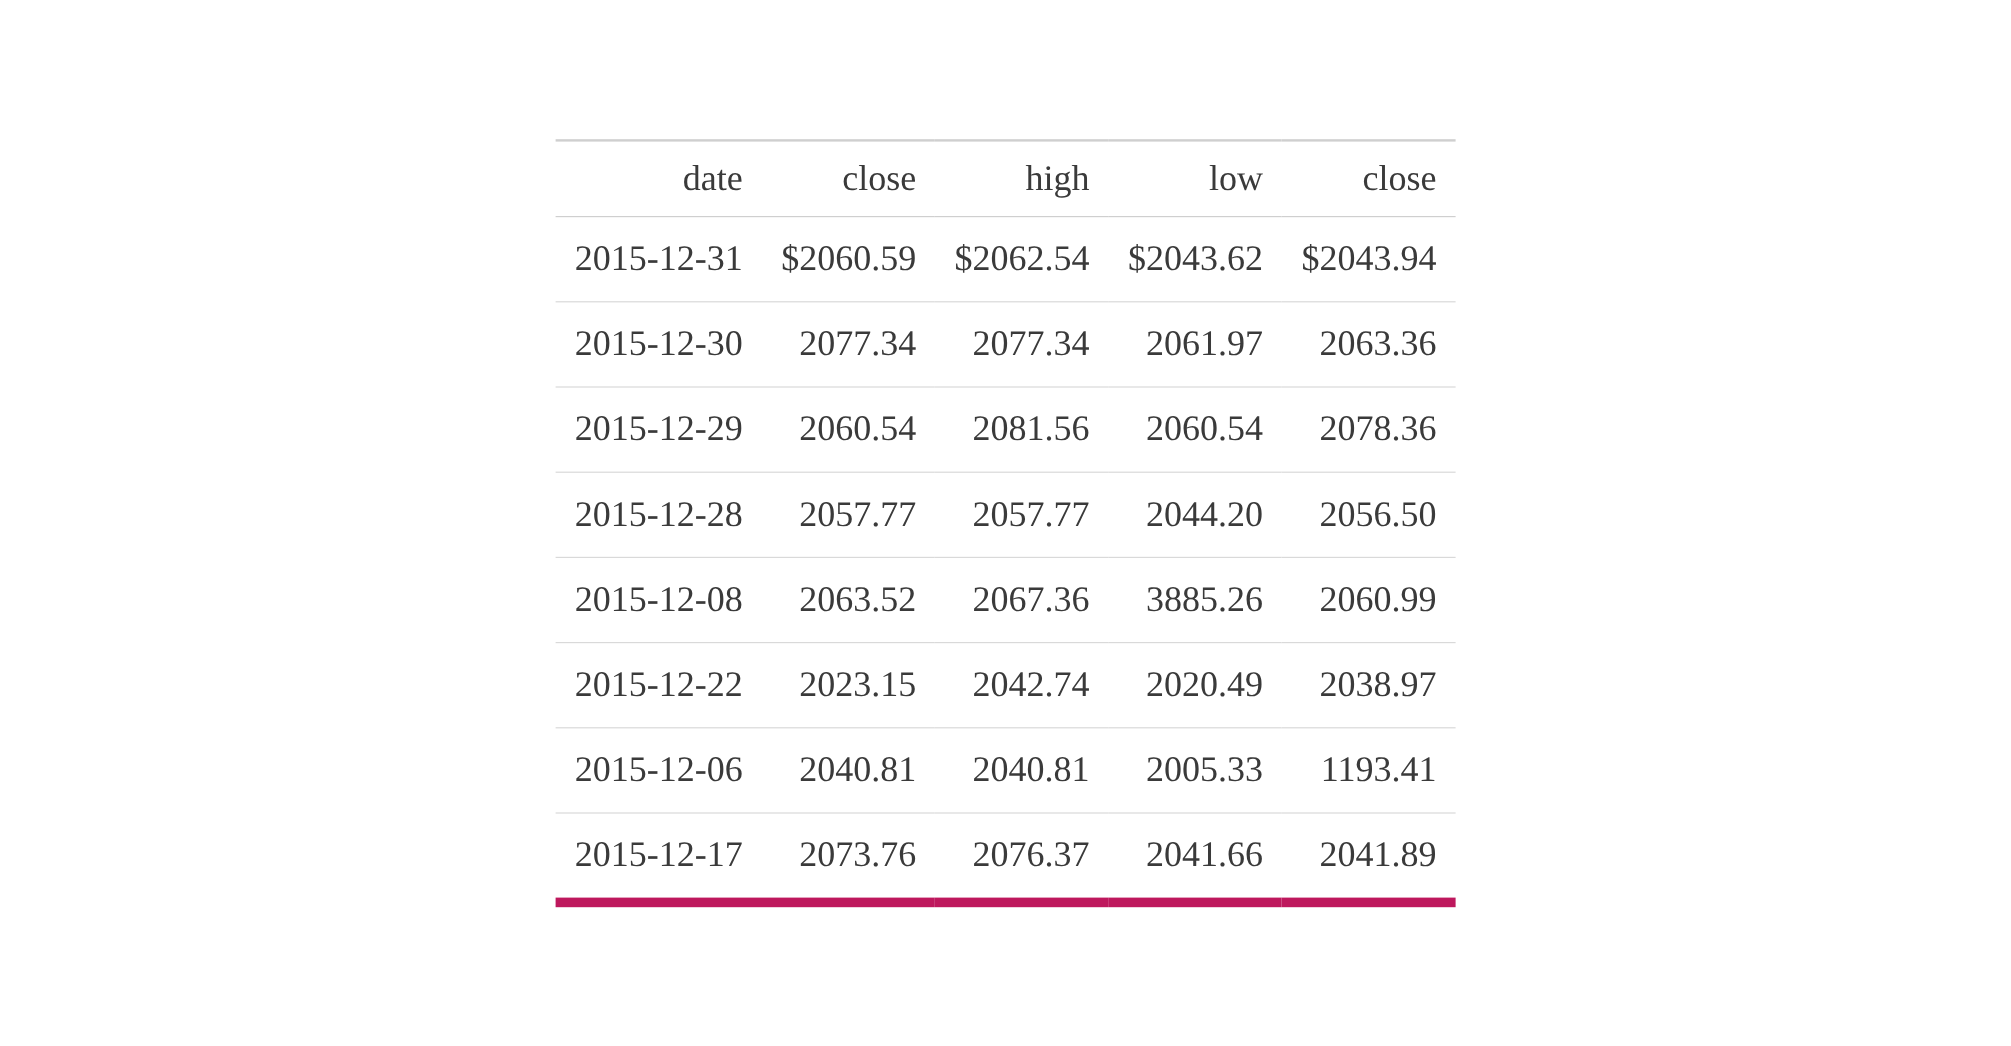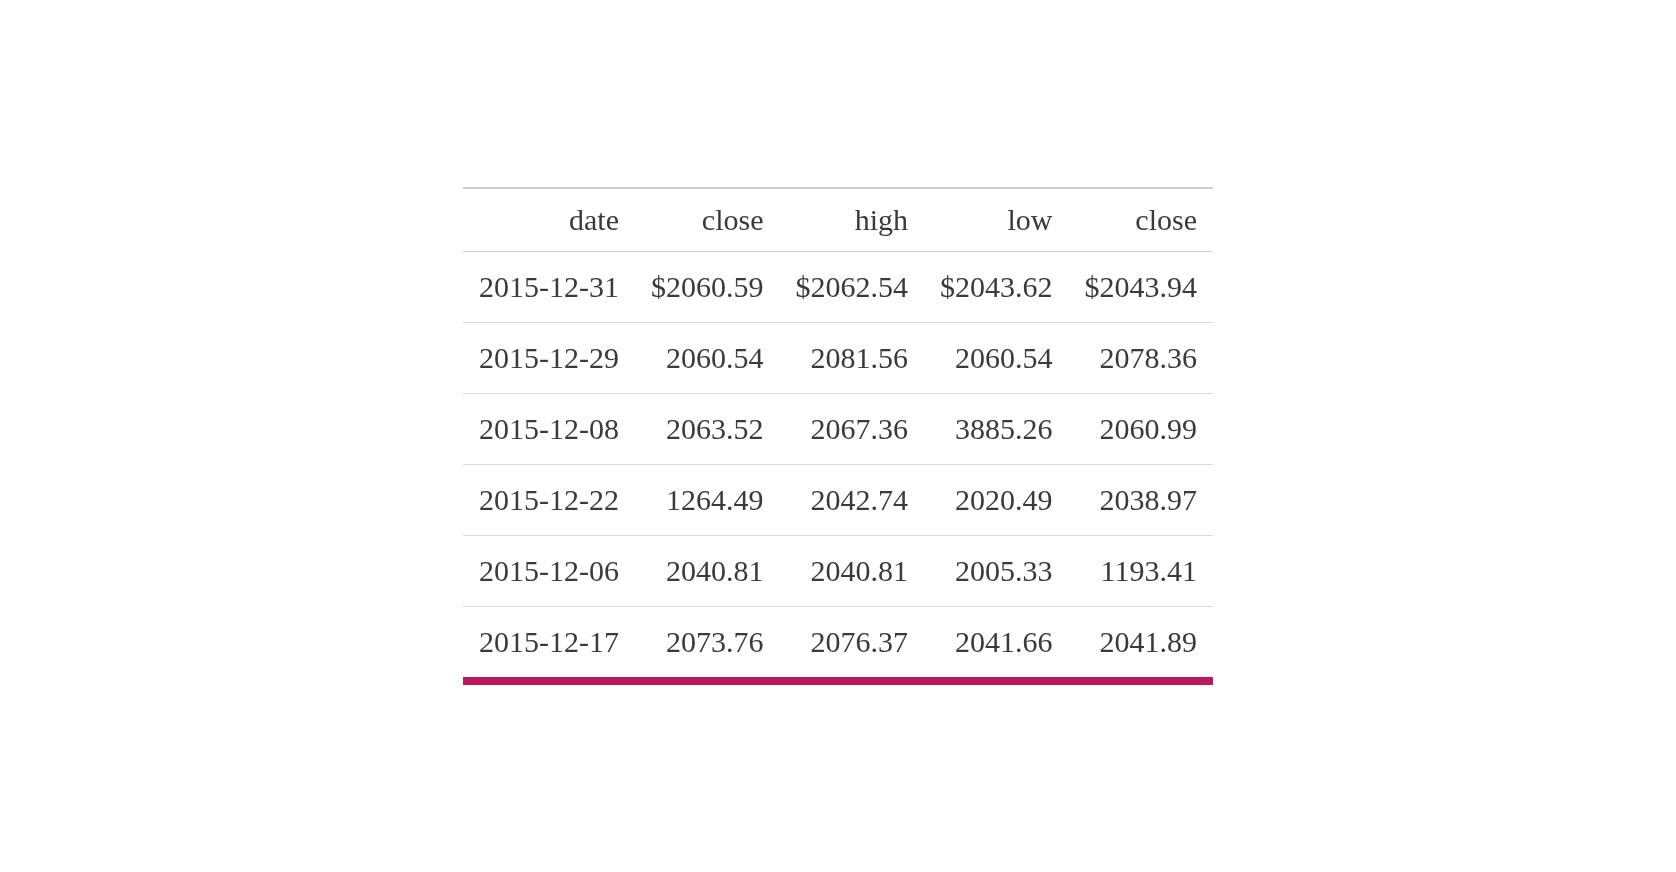--- a/index.html
+++ b/index.html
@@ -66,36 +66,50 @@
     </thead>
     <tbody>
       <tr>
         <td class="date">2015-12-31</td>
         <td>$2060.59</td>
         <td>$2062.54</td>
         <td>$2043.62</td>
         <td>$2043.94</td>
       </tr>
       <tr>
+        <td class="date">2015-12-30</td>
+        <td>2077.34</td>
+        <td>2077.34</td>
+        <td>2061.97</td>
+        <td>2063.36</td>
+      </tr>
+      <tr>
         <td class="date">2015-12-29</td>
         <td>2060.54</td>
         <td>2081.56</td>
         <td>2060.54</td>
         <td>2078.36</td>
+      </tr>
+      <tr>
+        <td class="date">2015-12-28</td>
+        <td>2057.77</td>
+        <td>2057.77</td>
+        <td>2044.20</td>
+        <td>2056.50</td>
       </tr>
       <tr>
         <td class="date">2015-12-08</td>
         <td>2063.52</td>
         <td>2067.36</td>
         <td>3885.26</td>
         <td>2060.99</td>
       </tr>
       <tr>
         <td class="date">2015-12-22</td>
-        <td>1264.49</td>
+        <td>2023.15</td>
         <td>2042.74</td>
         <td>2020.49</td>
         <td>2038.97</td>
       </tr>
       <tr>
         <td class="date">2015-12-06</td>
         <td>2040.81</td>
         <td>2040.81</td>
         <td>2005.33</td>
         <td>1193.41</td>

